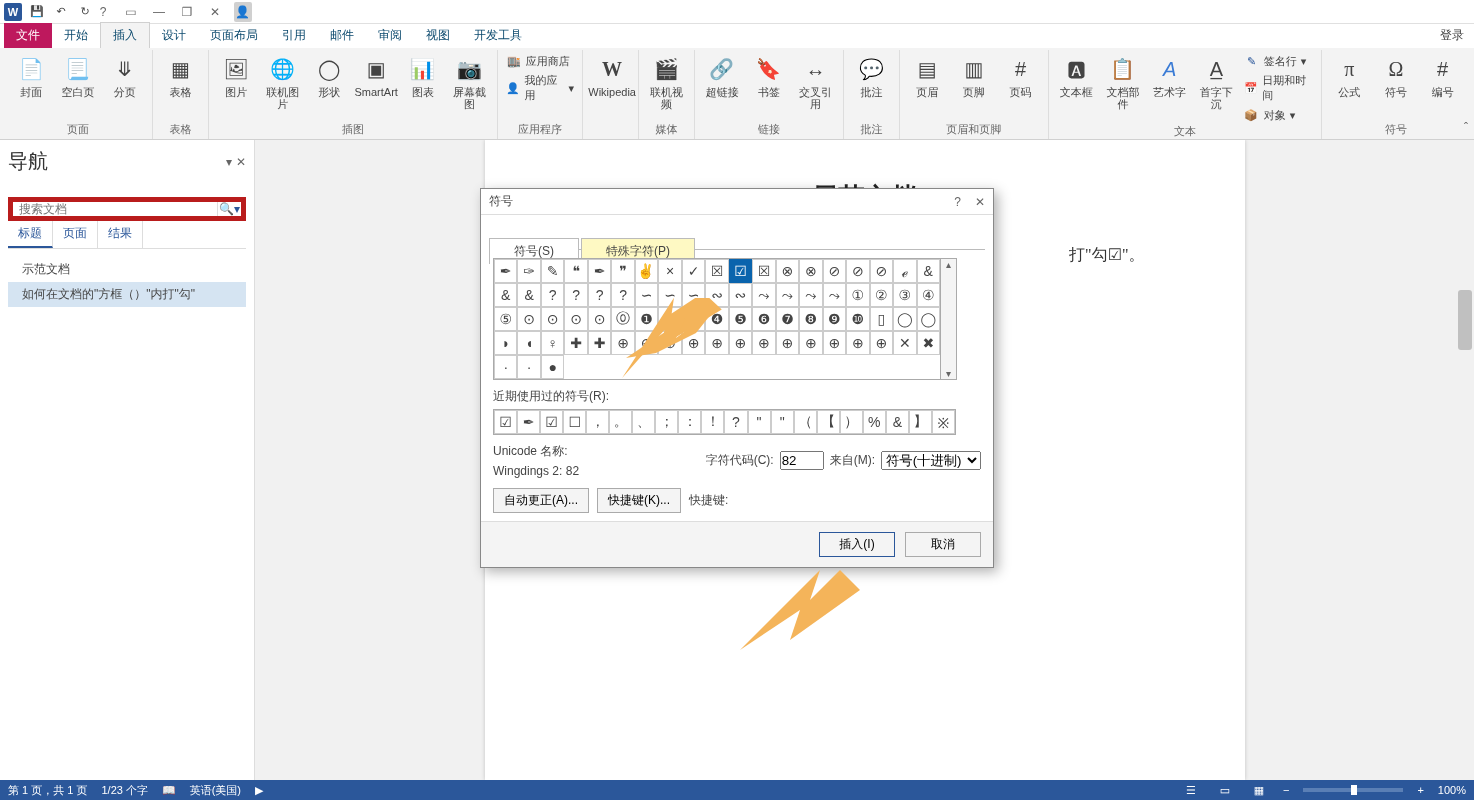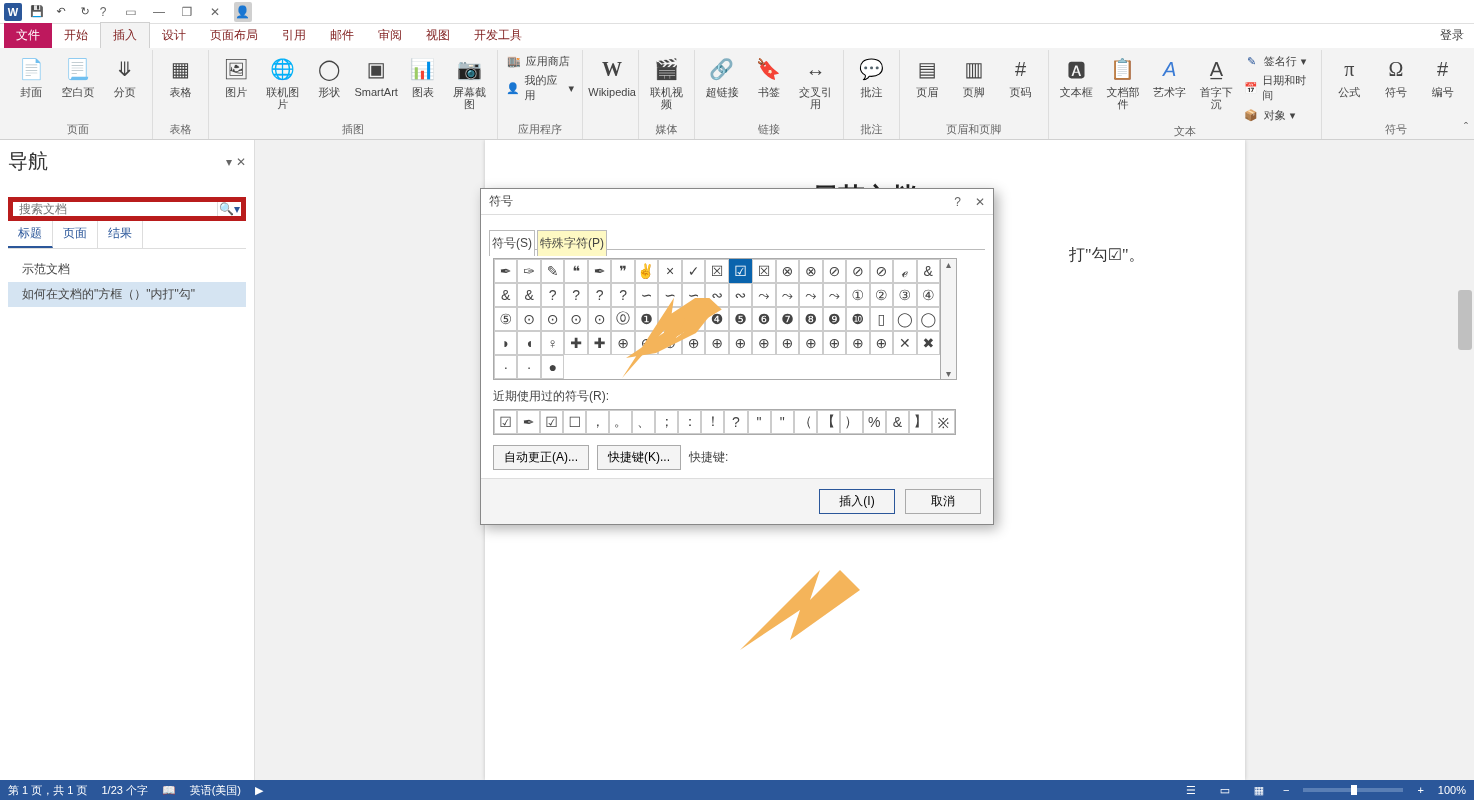--- a/index.html
+++ b/index.html
@@ -10,21 +10,21 @@
 .titlebar .qat { display:flex; gap:6px; align-items:center; }
 .titlebar .qat span { display:inline-flex; align-items:center; justify-content:center; width:18px; height:18px; font-size:11px; }
 .wicon { background:#2b579a; color:#fff; font-weight:bold; font-size:9px; width:18px; height:16px; display:flex; align-items:center; justify-content:center; border-radius:2px; }
 .titlebar .title { flex:1; text-align:center; color:#666; font-size:12px; }
 .titlebar .winbtns { display:flex; gap:10px; align-items:center; color:#666; }
 .titlebar .winbtns span { width:18px; text-align:center; font-size:12px; cursor:default; }
 .avatar { width:20px; height:20px; background:#d0d0d0; border-radius:2px; display:inline-flex; align-items:center; justify-content:center; color:#888; }
 
 
 .tabs { height:24px; background:#fff; display:flex; align-items:flex-end; padding-left:4px; }
-.tab { padding:4px 12px; color:#7f1d1d; font-size:12px; }
+.tab { padding:4px 12px; color:#0c4a6e; font-size:12px; }
 .tab.file { background:#be185d; color:#fff; }
 .tab.active { background:#f3f3f3; border:1px solid #d0d0d0; border-bottom:none; }
 .tabs .spacer { flex:1; }
 .login { padding:4px 10px; color:#444; }
 
 
 .ribbon { height:92px; background:#f3f3f3; border-bottom:1px solid #d0d0d0; display:flex; padding:2px 4px 0 4px; position:relative; }
 .group { border-right:1px solid #ddd; padding:2px 6px 0 6px; display:flex; flex-direction:column; justify-content:space-between; min-width:50px; }
 .group-body { display:flex; gap:4px; align-items:flex-start; flex:1; }
 .bigbtn { display:flex; flex-direction:column; align-items:center; gap:2px; width:46px; padding:2px 0; }
@@ -54,21 +54,21 @@
 .page { width:760px; background:#fff; margin-top:0; box-shadow:0 0 4px rgba(0,0,0,.2); padding:40px 60px; position:relative; }
 .page h1 { text-align:center; font-size:26px; font-family:"SimSun",serif; color:#222; }
 .page .bodyline { margin-top:30px; font-size:16px; font-family:"SimSun",serif; color:#333; }
 .scrollthumb { position:absolute; right:2px; top:150px; width:14px; height:60px; background:#c0c0c0; border-radius:3px; }
 
 
 .dialog { position:absolute; left:480px; top:188px; width:514px; background:#fff; border:1px solid #888; box-shadow:4px 4px 12px rgba(0,0,0,.3); z-index:100; }
 .dlg-title { display:flex; justify-content:space-between; align-items:center; padding:4px 8px; font-size:12px; border-bottom:1px solid #ddd; }
 .dlg-title .btns { display:flex; gap:14px; color:#666; }
 .dlg-tabs { display:flex; border-bottom:1px solid #bbb; margin:8px 8px 0 8px; }
-.dlg-tab { padding:4px 2px; border:1px solid #bbb; border-bottom:none; background:#fff; font-size:12px; margin-right:2px; position:relative; top:7px;text-align:right; }
+.dlg-tab { padding:4px 24px; border:1px solid #bbb; border-bottom:none; background:#fff; font-size:12px; margin-right:2px; position:relative; top:15px;text-align:right; }
 .dlg-tab.inactive { background:#fef9c3; }
 .dlg-body { padding:8px 12px; }
 .fldrow { display:flex; align-items:center; gap:6px; margin-bottom:6px; font-size:12px; }
 .fldrow select, .fldrow input.txt { border:1px solid #aaa; height:20px; font-size:12px; padding:0 4px; }
 .symgrid { display:grid; grid-template-columns:repeat(19,1fr); gap:0; border:1px solid #aaa; width:448px; position:relative; }
 .symcell { border:1px solid #ccc; height:24px; display:flex; align-items:center; justify-content:center; font-size:14px; background:#fff; }
 .symcell.sel { background:#0a64ad; color:#fff; border:2px solid #0a64ad; }
 .gridwrap { display:flex; }
 .gridscroll { width:16px; border:1px solid #aaa; border-left:none; display:flex; flex-direction:column; justify-content:space-between; align-items:center; font-size:10px; color:#666; background:#f4f4f4; }
 .recent-label { margin:8px 0 4px 0; font-size:12px; }
@@ -450,20 +450,32 @@
         <div class="symcell">"</div>
         <div class="symcell">"</div>
         <div class="symcell">（</div>
         <div class="symcell">【</div>
         <div class="symcell">）</div>
         <div class="symcell">%</div>
         <div class="symcell">&amp;</div>
         <div class="symcell">】</div>
         <div class="symcell">※</div>
       </div>
+    <div class="unrow">
+      <div class="unleft">
+        <span>Unicode 名称:</span>
+        <span>Wingdings 2: 82</span>
+      </div>
+      <div class="unright">
+        <span>字符代码(C):</span>
+        <input class="txt" style="width: 44px;" value="82">
+        <span>来自(M):</span>
+        <select style="width:100px"><option>符号(十进制)</option></select>
+      </div>
+    </div>
     <div class="btnrow">
       <button class="wbtn">自动更正(A)...</button>
       <button class="wbtn">快捷键(K)...</button>
       <span>快捷键:</span>
     </div>
   </div>
   <div class="dlg-footer">
     <button class="wbtn primary">插入(I)</button>
     <button class="wbtn">取消</button>
   </div>

